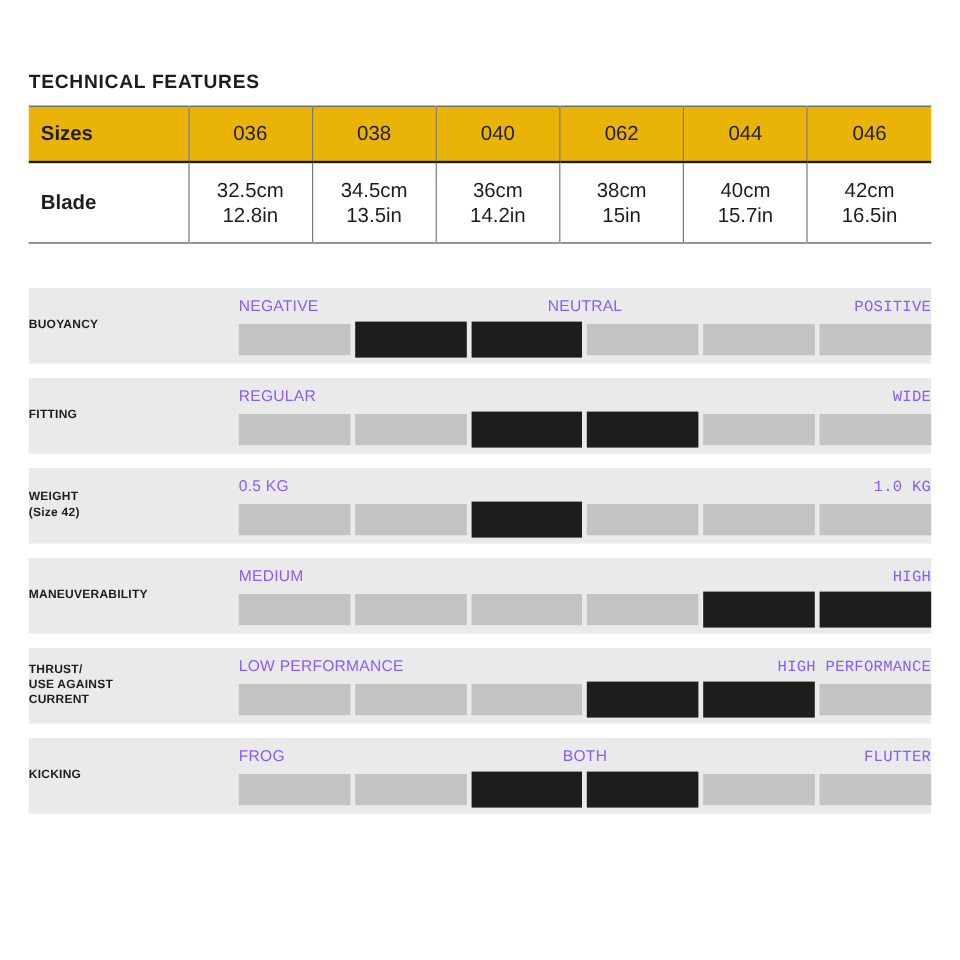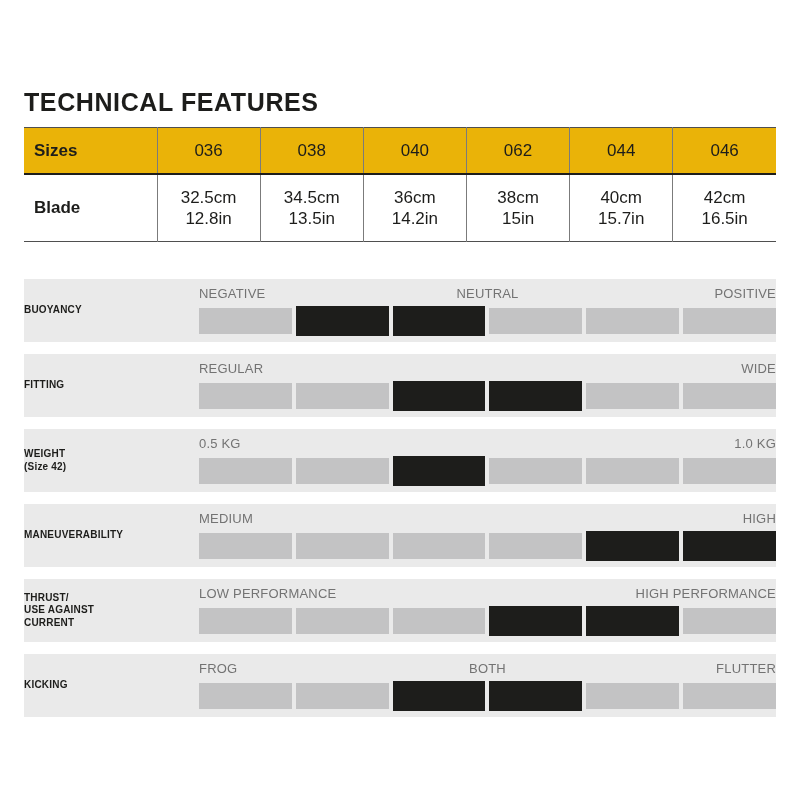--- a/index.html
+++ b/index.html
@@ -6,22 +6,22 @@
   body {
     width: 800px; height: 800px; overflow: hidden;
     font-family: "Liberation Sans", sans-serif;
     color: #1d1d1b;
     -webkit-font-smoothing: antialiased;
   }
   .page { padding: 0 24px; box-sizing: border-box; width: 800px; }
 
   
   .title {
-    margin: 0; padding-top: 88px; padding-bottom: 10px;
-    font-size: 25px; font-weight: bold; letter-spacing: 0.6px;
+    margin: 0; padding-top: 60px; padding-bottom: 10px;
+    font-size: 16px; font-weight: bold; letter-spacing: 0.6px;
   }
 
   
   table.size-table {
     width: 100%; border-collapse: collapse; table-layout: fixed;
     border-top: 1px solid #4f4f4f;
     border-bottom: 1px solid #4f4f4f;
     font-size: 17px;
   }
   table.size-table col.label-col { width: 133px; }
@@ -48,25 +48,25 @@
     display: flex; align-items: center;
     font-weight: bold; font-size: 10px; line-height: 1.22;
     letter-spacing: 0.2px; white-space: pre-line;
   }
   .panel-right {
     flex: 1; box-sizing: border-box; padding-top: 7px;
     display: flex; flex-direction: column;
   }
   .scale-labels {
     display: flex; align-items: baseline;
-    font-size: 13px; line-height: 15px; letter-spacing: 0.2px; color: #737373;
+    font-size: 13px; line-height: 15px; letter-spacing: 0.2px; color: #8b5cf6;
   }
   .sl-left  { flex: 1; text-align: left;  white-space: nowrap; }
   .sl-center{ flex: 1; text-align: center; white-space: nowrap; }
-  .sl-right { flex: 1; text-align: right; white-space: nowrap; }
+  .sl-right { flex: 1; text-align: right; white-space: nowrap; font-family: Liberation Mono, monospace; }
   .segments {
     display: flex; gap: 4px; margin-top: 5px;
     height: 30px; align-items: center;
   }
   .seg { flex: 1; }
   .seg-off { height: 26px; background: #c3c3c4; }
   .seg-on  { height: 30px; background: #1d1d1b; }
 </style>
 </head>
 <body>

